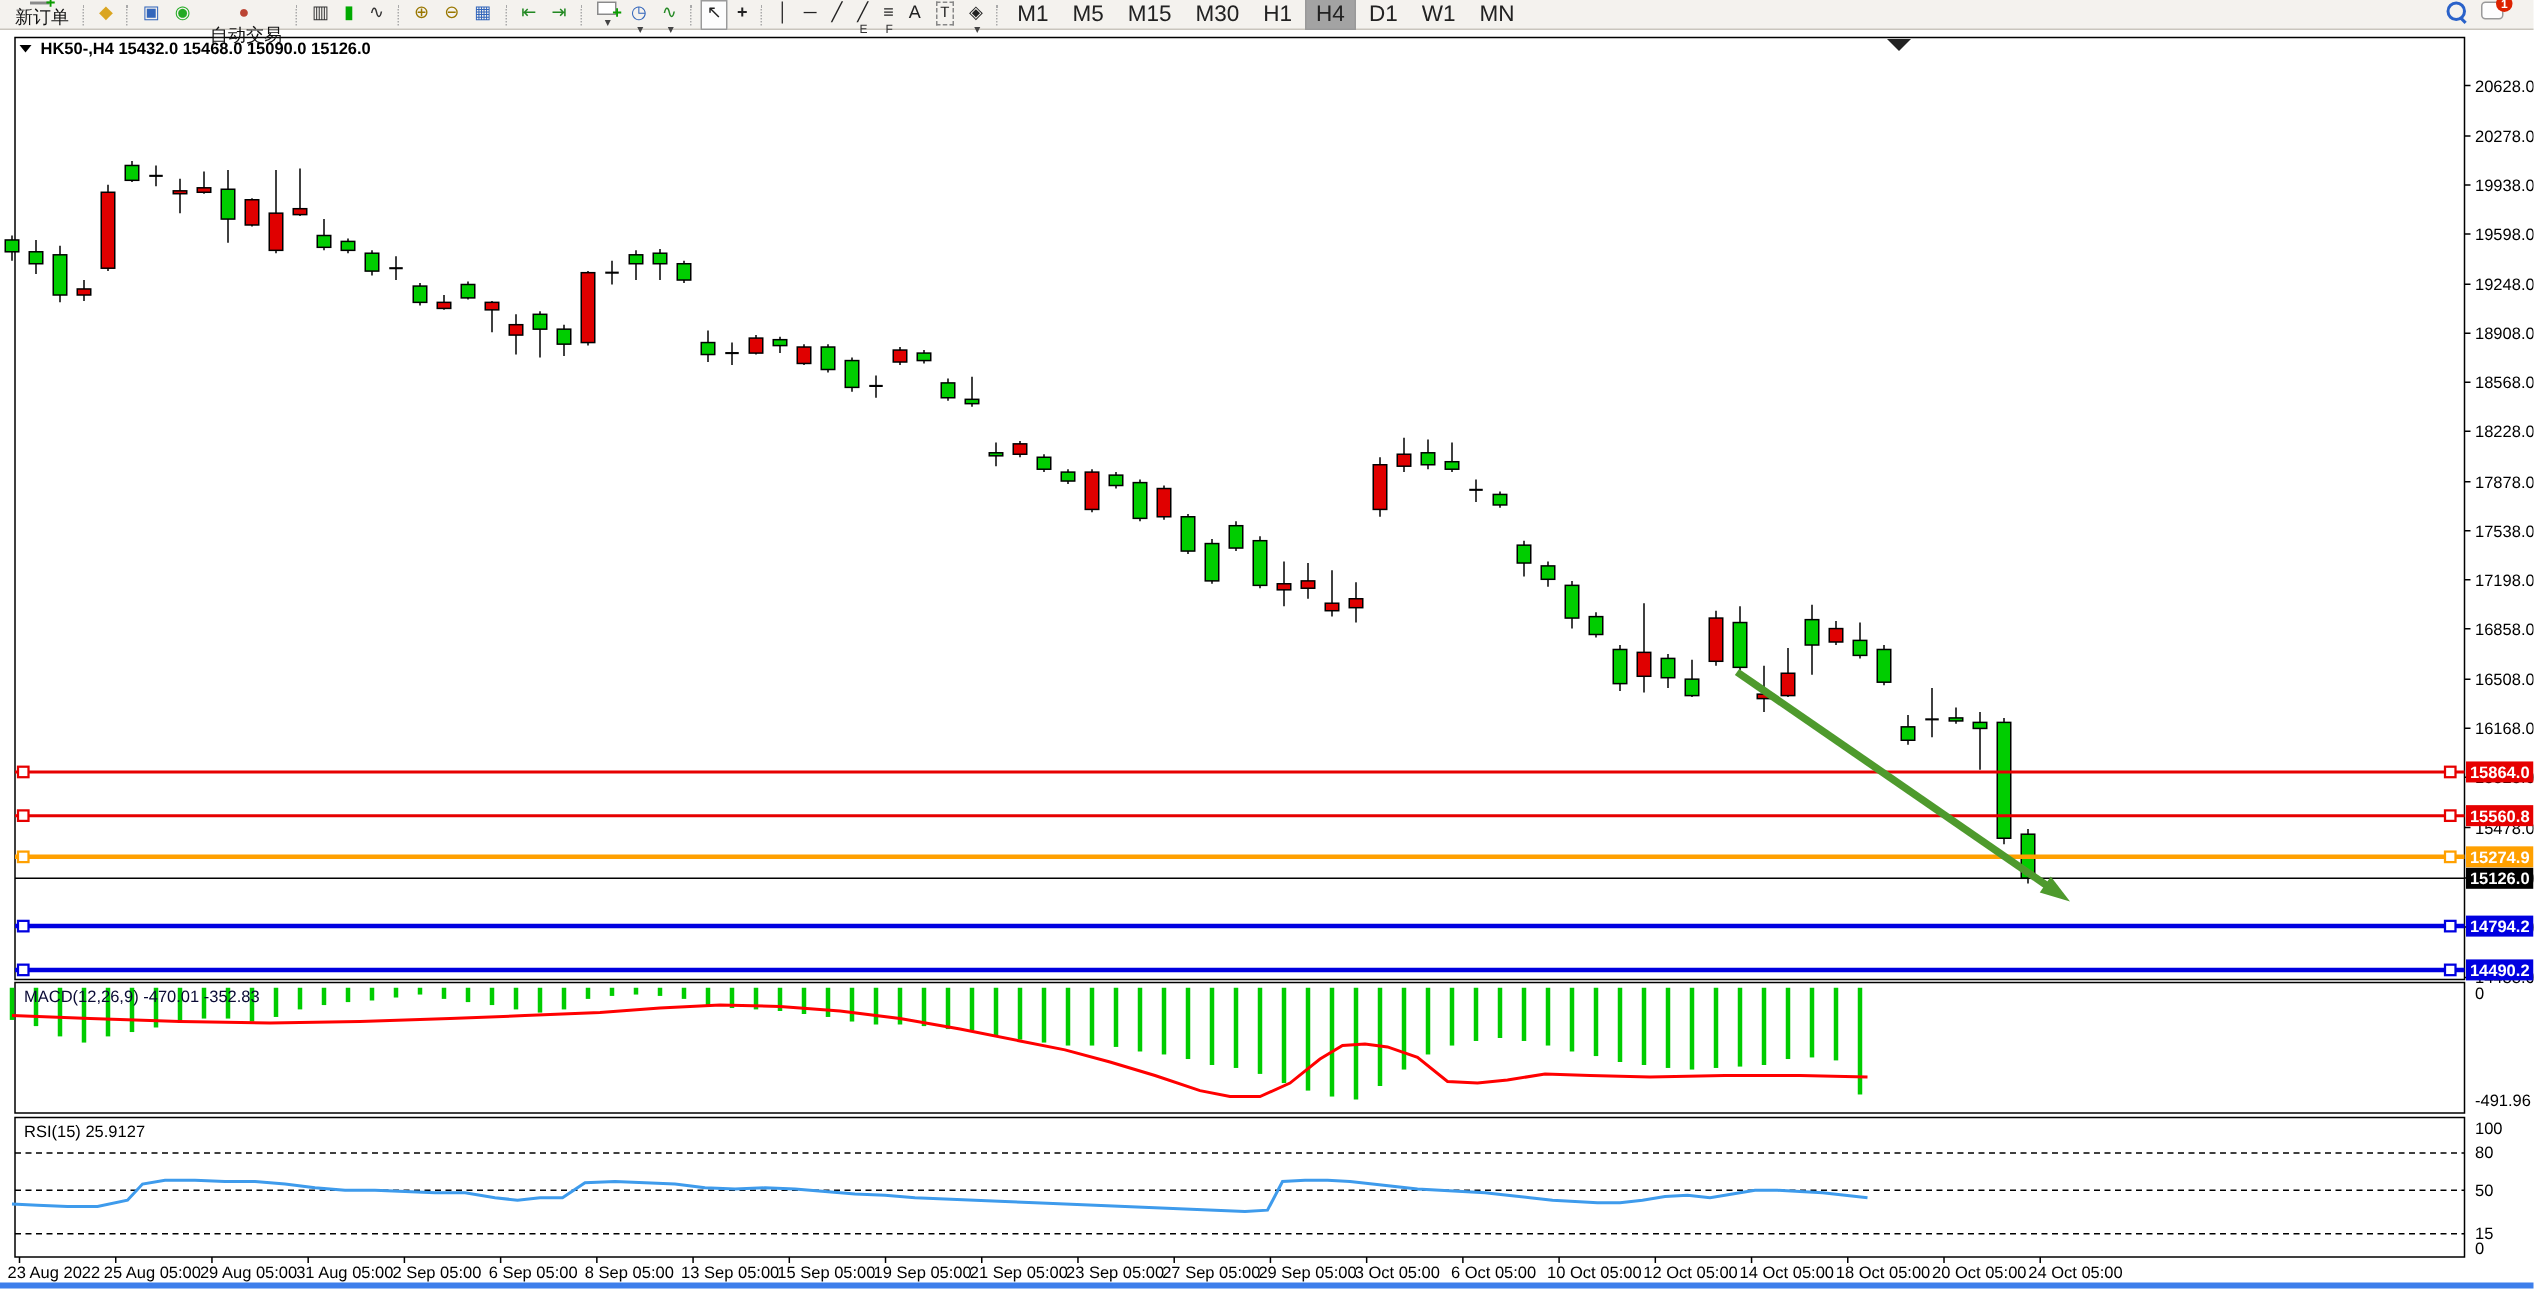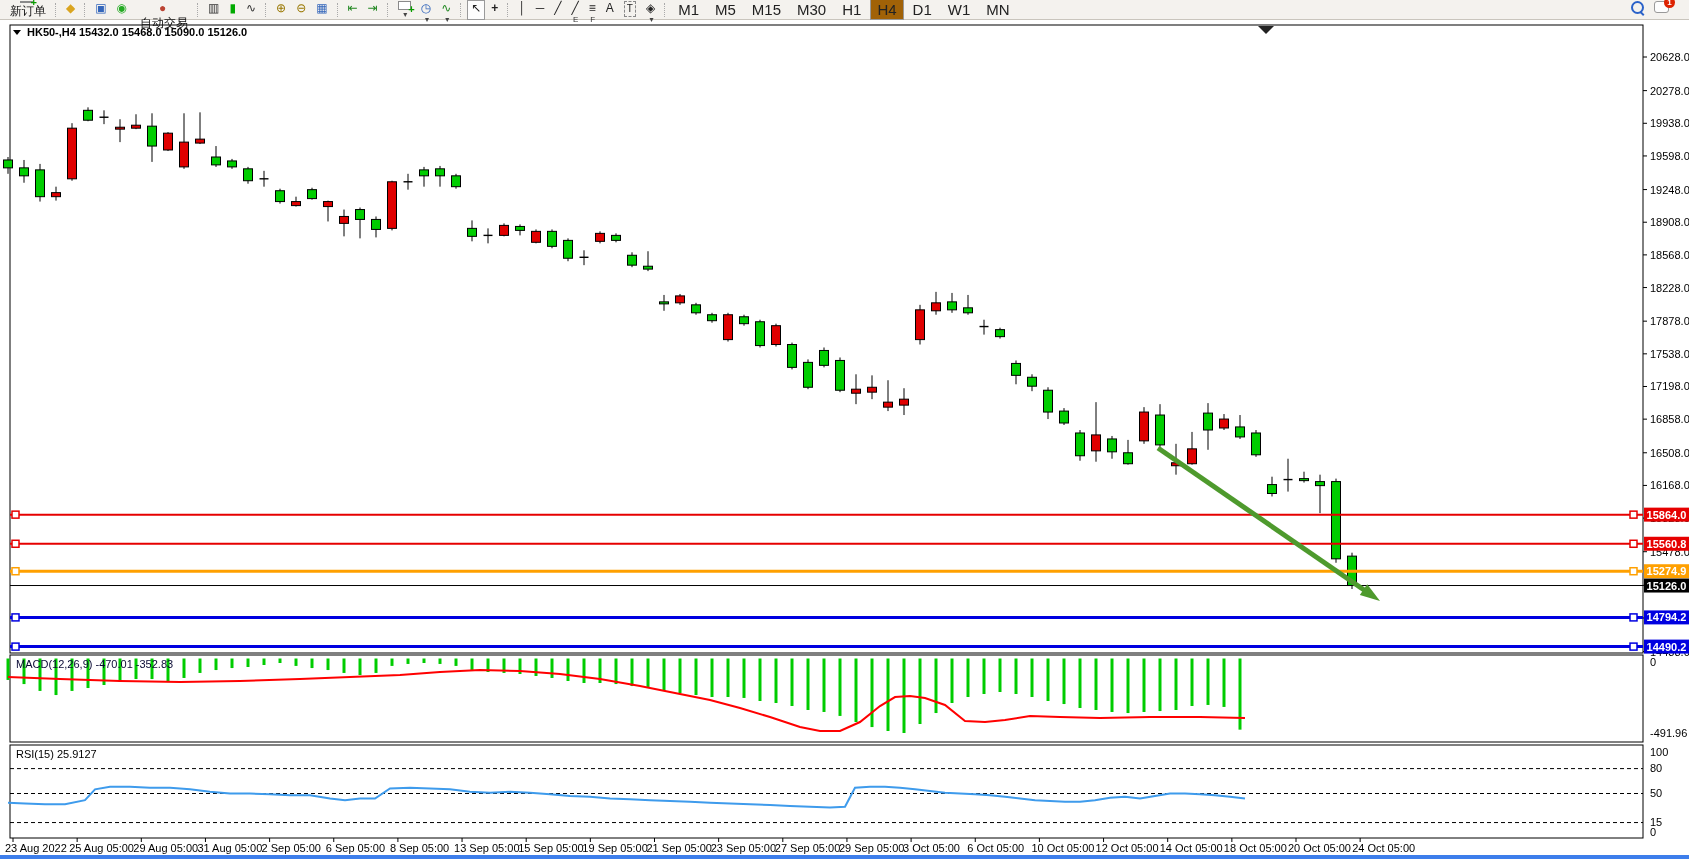--- a/index.html
+++ b/index.html
@@ -7,21 +7,21 @@
   #toolbar{position:absolute;left:0;top:0;width:1689px;height:20px;background:#f4f2ee;
     border-bottom:1px solid #c9c5bd;display:flex;align-items:center;padding:0 2px;box-sizing:border-box;z-index:5;}
   .tb-item{display:inline-flex;align-items:center;height:18px;padding:0 3px;margin:0 1px;border:1px solid transparent;cursor:default;flex-direction:column;}
   .tb-item.active{background:#fdfdfd;border:1px solid #9a9a9a;}
   .tb-sep{width:1px;height:14px;border-left:1px dotted #aaa;margin:0 4px;}
   .tb-glyph{font-size:12px;line-height:14px;}
   .tb-label{font-size:12px;color:#111;margin-left:3px;}
   .tb-caret{font-size:8px;color:#444;margin-left:2px;}
   .tb-sub{font-size:8px;color:#333;margin-left:1px;}
   .tf-btn{font-size:15px;color:#222;padding:1px 6px;margin:0 1px;border:1px solid transparent;}
-  .tf-btn.active{background:#a16207;border:1px solid #999;}
+  .tf-btn.active{background:#a3a3a3;border:1px solid #999;}
   .ic-doc{position:relative;width:11px;height:13px;background:#fff;border:1px solid #8a8a8a;display:inline-block;}
   .ic-doc::after{content:"+";position:absolute;right:-5px;bottom:-6px;color:#0a9c00;font-weight:bold;font-size:11px;}
   .ic-search{position:relative;width:9px;height:9px;border:2px solid #2a62c9;border-radius:50%;display:inline-block;}
   .ic-search::after{content:"";position:absolute;width:2px;height:5px;background:#2a62c9;transform:rotate(-45deg);left:8px;top:8px;}
   .ic-bubble{position:relative;width:13px;height:10px;background:#fdfdfd;border:1px solid #999;border-radius:3px;display:inline-block;}
   .ic-badge{position:absolute;top:-5px;right:-7px;width:11px;height:11px;border-radius:50%;background:#dd2200;
     color:#fff;font-size:8px;font-weight:bold;display:flex;align-items:center;justify-content:center;}
   .sp{flex:1;}
   #chart-svg{position:absolute;left:0;top:0;}
   #bottom-strip{position:absolute;left:0;top:855px;width:1689px;height:4px;background:#3d7eeb;}

